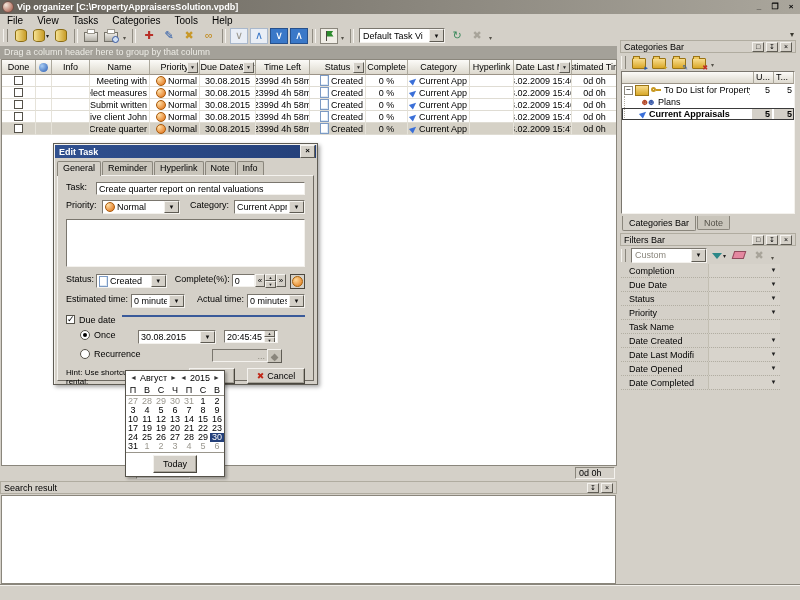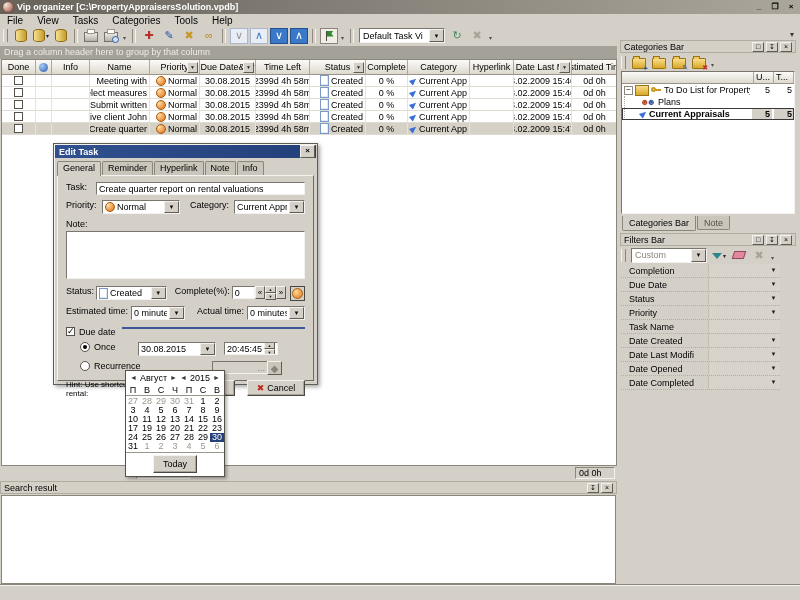--- a/index.html
+++ b/index.html
@@ -669,23 +669,20 @@
         <span class="i-ball"></span>
         <span class="ctext">Normal</span>
         <span class="cbtn">▼</span>
       </span>
       <span class="dlab" style="margin-left:10px;width:44px">Category:</span>
       <span class="combo" style="flex:1">
         <span class="ctext">Current Appraisals</span>
         <span class="cbtn">▼</span>
       </span>
     </div>
-    <div class="drow" style="margin-bottom:2px">
-        <span class="dlab">Note:</span>
-      </div>
     <div class="dinput" style="height:48px;margin-bottom:7px"></div>
     <div class="drow">
       <span class="dlab" style="width:30px">Status:</span>
       <span class="combo" style="width:82px">
         <span class="i-page"></span>
         <span class="ctext">Created</span>
         <span class="cbtn">▼</span>
       </span>
       <span class="dlab" style="margin-left:8px">Complete(%):</span>
       <span class="dinput" style="width:26px;margin-left:2px">

